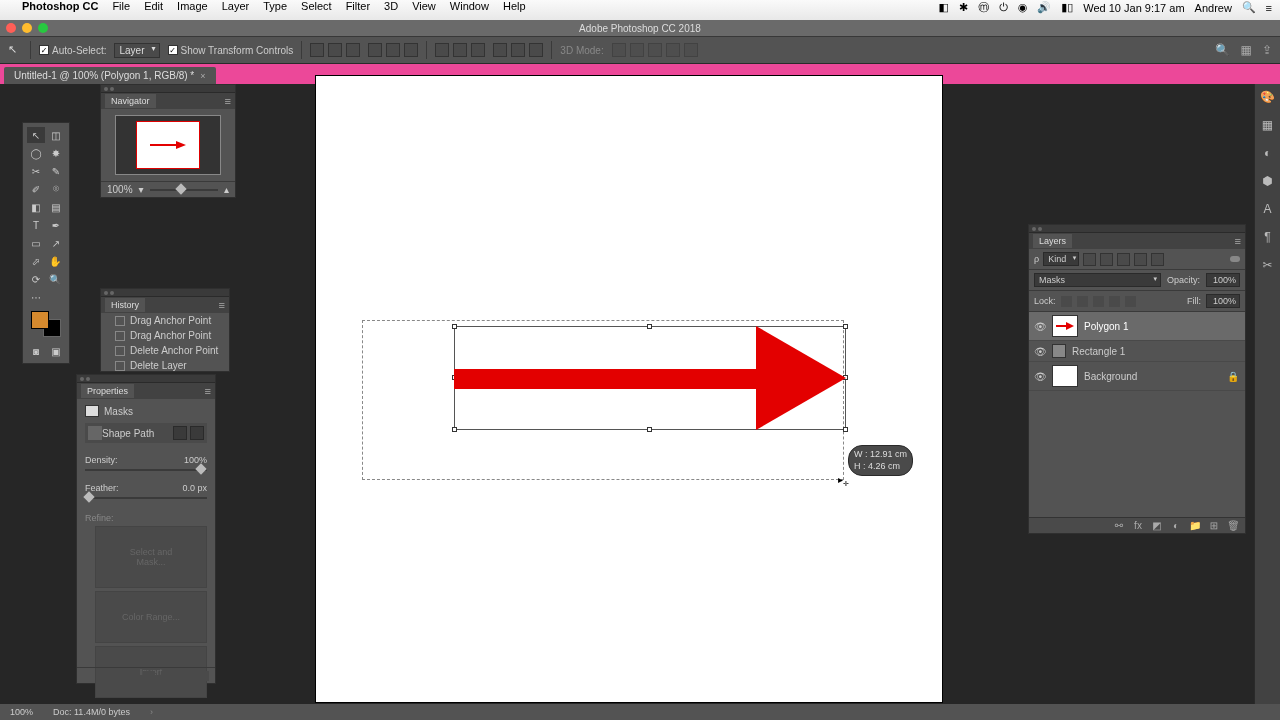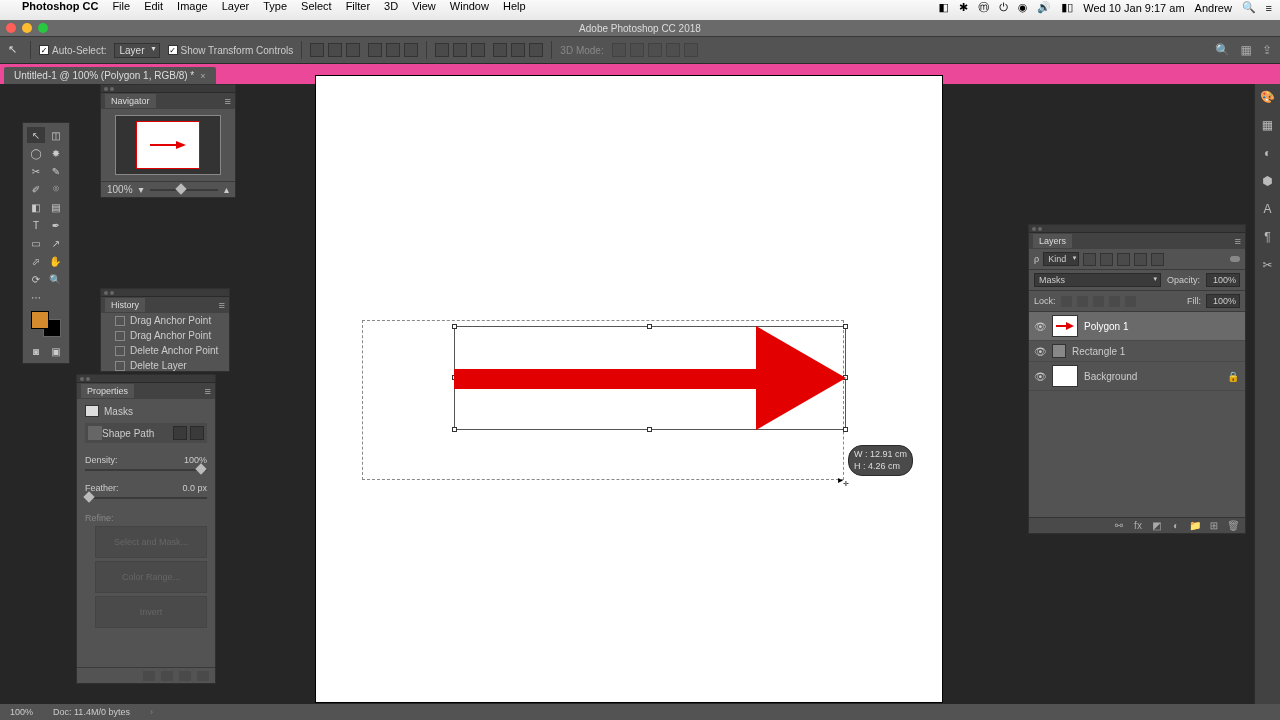--- a/index.html
+++ b/index.html
@@ -75,21 +75,21 @@
 .properties .mask-row .mico { width:14px; height:12px; background:#ddd; border:1px solid #333;}
 .properties .path-row { display:flex; align-items:center; background:#4a4a4a; padding:3px; }
 .properties .path-row .thumb { width:14px; height:14px; background:#666;}
 .properties .path-row .btns { margin-left:auto; display:flex; gap:3px;}
 .properties .path-row .btns span{width:14px;height:14px;background:#3a3a3a;border:1px solid #2a2a2a;}
 .properties .slider-row { margin-top:12px; }
 .properties .slider-row .lbl-val { display:flex; justify-content:space-between; font-size:9px; margin-bottom:4px;}
 .properties .slider-row .track { height:2px; background:#3a3a3a; position:relative; margin-bottom:8px;}
 .properties .slider-row .track .thumb { position:absolute; width:8px; height:8px; background:#bbb; top:-4px; transform:rotate(45deg);}
 .properties .refine { margin-top:14px; font-size:9px; color:#888;}
-.properties .refine .btn { background:#4a4a4a; text-align:center; padding:10px; margin:3px 0 3px 10px; color:#666; border:1px solid #444;}
+.properties .refine .btn { background:#4a4a4a; text-align:center; padding:20px; margin:3px 0 3px 10px; color:#666; border:1px solid #444;}
 .properties .footer { position:absolute; bottom:0; left:0; right:0; height:16px; border-top:1px solid #3a3a3a; display:flex; justify-content:flex-end; align-items:center; gap:6px; padding-right:6px;}
 .properties .footer span{width:12px;height:10px;background:#4a4a4a;}
 
 
 .canvas-wrap { position: absolute; left: 316px; top: -8px; width: 626px; height: 626px; background: #fff; box-shadow: 0 0 0 1px #000; }
 .marquee { position:absolute; border: 1px dashed #888; }
 .transform-box { position:absolute; border: 1px solid #555; }
 .transform-box .h { position:absolute; width:5px; height:5px; background:#fff; border:1px solid #333; }
 .arrow-shaft { position:absolute; background:#e30000; }
 .arrow-head { position:absolute; width:0; height:0; border-style:solid; }

